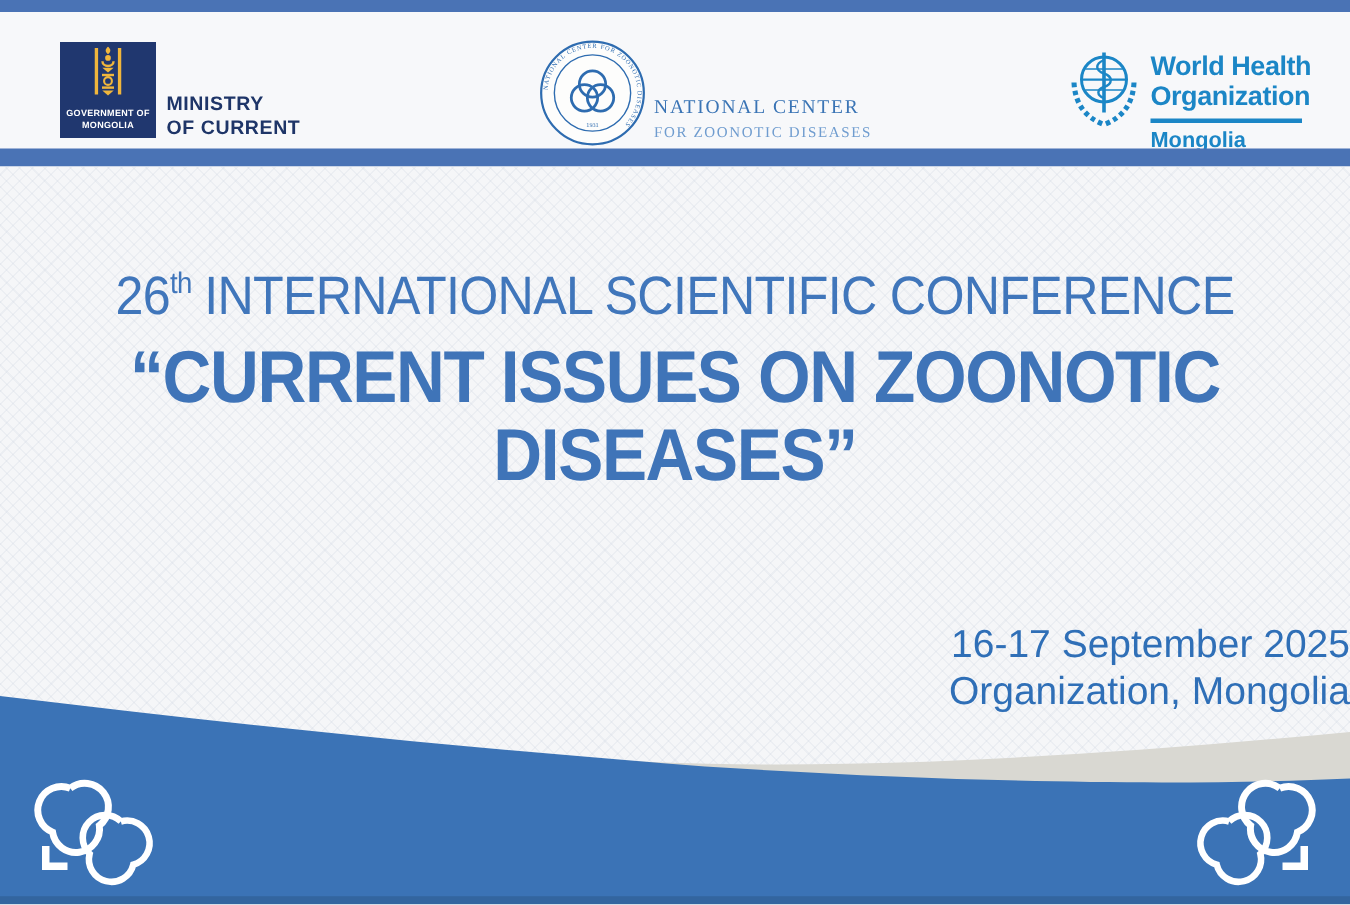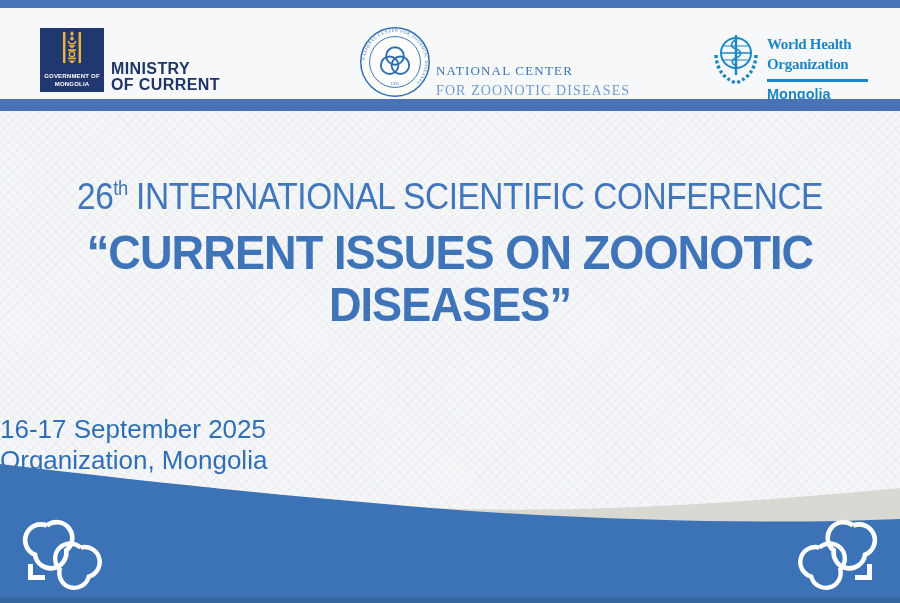--- a/index.html
+++ b/index.html
@@ -12,49 +12,49 @@
   
   .header{position:absolute;left:0;top:8px;width:900px;height:91px;background:#f7f8fa;}
   .divider{position:absolute;left:0;top:99px;width:900px;height:12px;background:#4a73b5;}
 
   
   .gov-square{position:absolute;left:40px;top:20px;width:64px;height:64px;background:#20376f;}
   .gov-soyombo{position:absolute;left:23px;top:3px;}
   .gov-text{position:absolute;left:0;bottom:4px;width:100%;text-align:center;color:#fff;
     font-weight:bold;font-size:6px;line-height:7.5px;letter-spacing:.2px;}
   .ministry{position:absolute;left:111px;top:53px;color:#1e3568;font-weight:bold;
-    font-size:16px;line-height:16px;letter-spacing:.4px;}
+    font-size:13px;line-height:16px;letter-spacing:.4px;}
 
   
   .seal{position:absolute;left:358px;top:17px;}
   .nczd-name{position:absolute;left:424px;top:55px;color:#3a74b5;
     font-family:"Liberation Serif",serif;margin-left:12px;}
   .nczd-name .l1{font-size:13px;letter-spacing:1.2px;}
-  .nczd-name .l2{font-size:14px;letter-spacing:1.1px;color:#6f9ccf;margin-top:4px;}
+  .nczd-name .l2{font-size:10px;letter-spacing:1.1px;color:#6f9ccf;margin-top:4px;}
 
   
   .who-emblem{position:absolute;left:710px;top:23px;}
   .who-text{position:absolute;left:767px;top:27px;color:#1b86c6;}
-  .who-text .n{font-weight:bold;font-size:15px;line-height:19.5px;letter-spacing:-.3px;font-family:Liberation Serif, serif;}
+  .who-text .n{font-weight:bold;font-size:18px;line-height:19.5px;letter-spacing:-.3px;}
   .who-rule{width:101px;height:2.5px;background:#1b86c6;margin-top:5px;}
   .who-country{font-weight:bold;font-size:14.5px;margin-top:4px;}
 
   
   .main{position:absolute;left:0;top:111px;width:900px;height:464px;background-color:#f5f6f8;
     background-image:
       repeating-linear-gradient(45deg, rgba(203,211,223,.22) 0 1px, transparent 1px 6px),
       repeating-linear-gradient(-45deg, rgba(203,211,223,.22) 0 1px, transparent 1px 6px);}
   .conf-line{position:absolute;left:0;top:65px;width:900px;text-align:center;
     color:#4076bb;font-size:36px;transform:scaleX(.93);letter-spacing:-.5px;}
   .conf-line sup{font-size:.55em;vertical-align:14px;}
   .conf-line .rest{margin-left:9px;}
   .theme{position:absolute;left:0;top:115px;width:900px;text-align:center;
     color:#3f74b8;font-weight:bold;font-size:49px;line-height:52px;
     transform:scaleX(.92);letter-spacing:-1px;}
-  .when-where{position:absolute;left:0;top:303px;width:900px;text-align:left;
+  .when-where{position:absolute;left:0;top:303px;width:900px;text-align:right;
     color:#2f6fb7;font-size:26px;line-height:31px;}
 
   
   .footer-svg{position:absolute;left:0;top:460px;width:900px;height:143px;display:block;}
 </style>
 </head>
 <body>
 
 <div class="banner">
 

